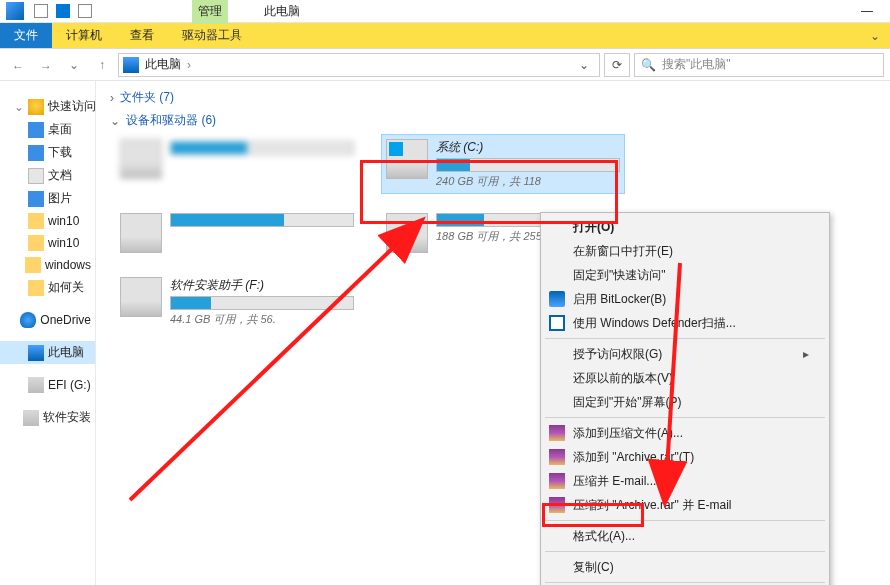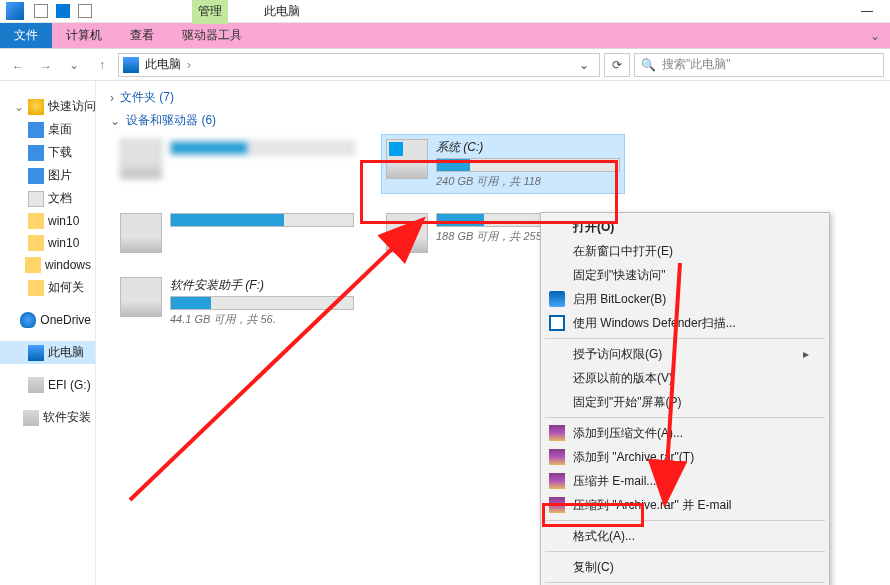--- a/index.html
+++ b/index.html
@@ -9,21 +9,21 @@
 .titlebar { height: 23px; display: flex; align-items: center; background: #fff; border-bottom: 1px solid #e5e5e5; }
 .titlebar .sys-icon { width: 18px; height: 18px; margin-left: 6px; background: linear-gradient(135deg,#4a9eff,#0063b1); }
 .titlebar .qat { display: flex; gap: 8px; margin-left: 10px; align-items: center; }
 .titlebar .qat span { width: 14px; height: 14px; border: 1px solid #888; }
 .titlebar .contextual-tab { margin-left: 100px; background: #c2e89e; color: #222; padding: 4px 6px; }
 .titlebar .title-text { margin-left: 36px; color: #222; }
 .titlebar .win-controls { margin-left: auto; display: flex; }
 .titlebar .win-controls div { width: 46px; height: 23px; display: flex; align-items: center; justify-content: center; color: #222; }
 
 
-.ribbon-tabs { height: 26px; display: flex; align-items: center; background: #f9a8d4; border-bottom: 1px solid #d9d9d9; }
+.ribbon-tabs { height: 26px; display: flex; align-items: center; background: #fde047; border-bottom: 1px solid #d9d9d9; }
 .ribbon-tabs .tab { padding: 4px 14px; color: #222; display: flex; align-items: center; }
 .ribbon-tabs .tab.file { background: #1979ca; color: #fff; }
 .ribbon-tabs .tab.contextual { color: #333; }
 .ribbon-tabs .expand { margin-left: auto; padding: 4px 10px; color: #555; }
 
 
 .addr-row { height: 32px; display: flex; align-items: center; gap: 4px; padding: 3px 6px; border-bottom: 1px solid #e5e5e5; background: #fff; }
 .nav-btn { width: 24px; height: 24px; display: flex; align-items: center; justify-content: center; color: #777; }
 .addr-box { flex: 1; display: flex; align-items: center; border: 1px solid #ccc; height: 24px; padding: 0 4px; gap: 6px; }
 .addr-box .pc-icon { width: 16px; height: 16px; background: linear-gradient(#4a9eff,#0063b1); }
@@ -139,27 +139,27 @@
         <span class="ico ico-desktop"></span>
         <span>桌面</span>
       </div>
       <div class="node">
         <span class="expander"></span>
         <span class="ico ico-dl"></span>
         <span>下载</span>
       </div>
       <div class="node">
         <span class="expander"></span>
+        <span class="ico ico-doc"></span>
+        <span>文档</span>
+      </div>
+      <div class="node">
+        <span class="expander"></span>
         <span class="ico ico-pic"></span>
         <span>图片</span>
-      </div>
-      <div class="node">
-        <span class="expander"></span>
-        <span class="ico ico-doc"></span>
-        <span>文档</span>
       </div>
       <div class="node">
         <span class="expander"></span>
         <span class="ico ico-folder"></span>
         <span>win10</span>
       </div>
       <div class="node">
         <span class="expander"></span>
         <span class="ico ico-folder"></span>
         <span>win10</span>

